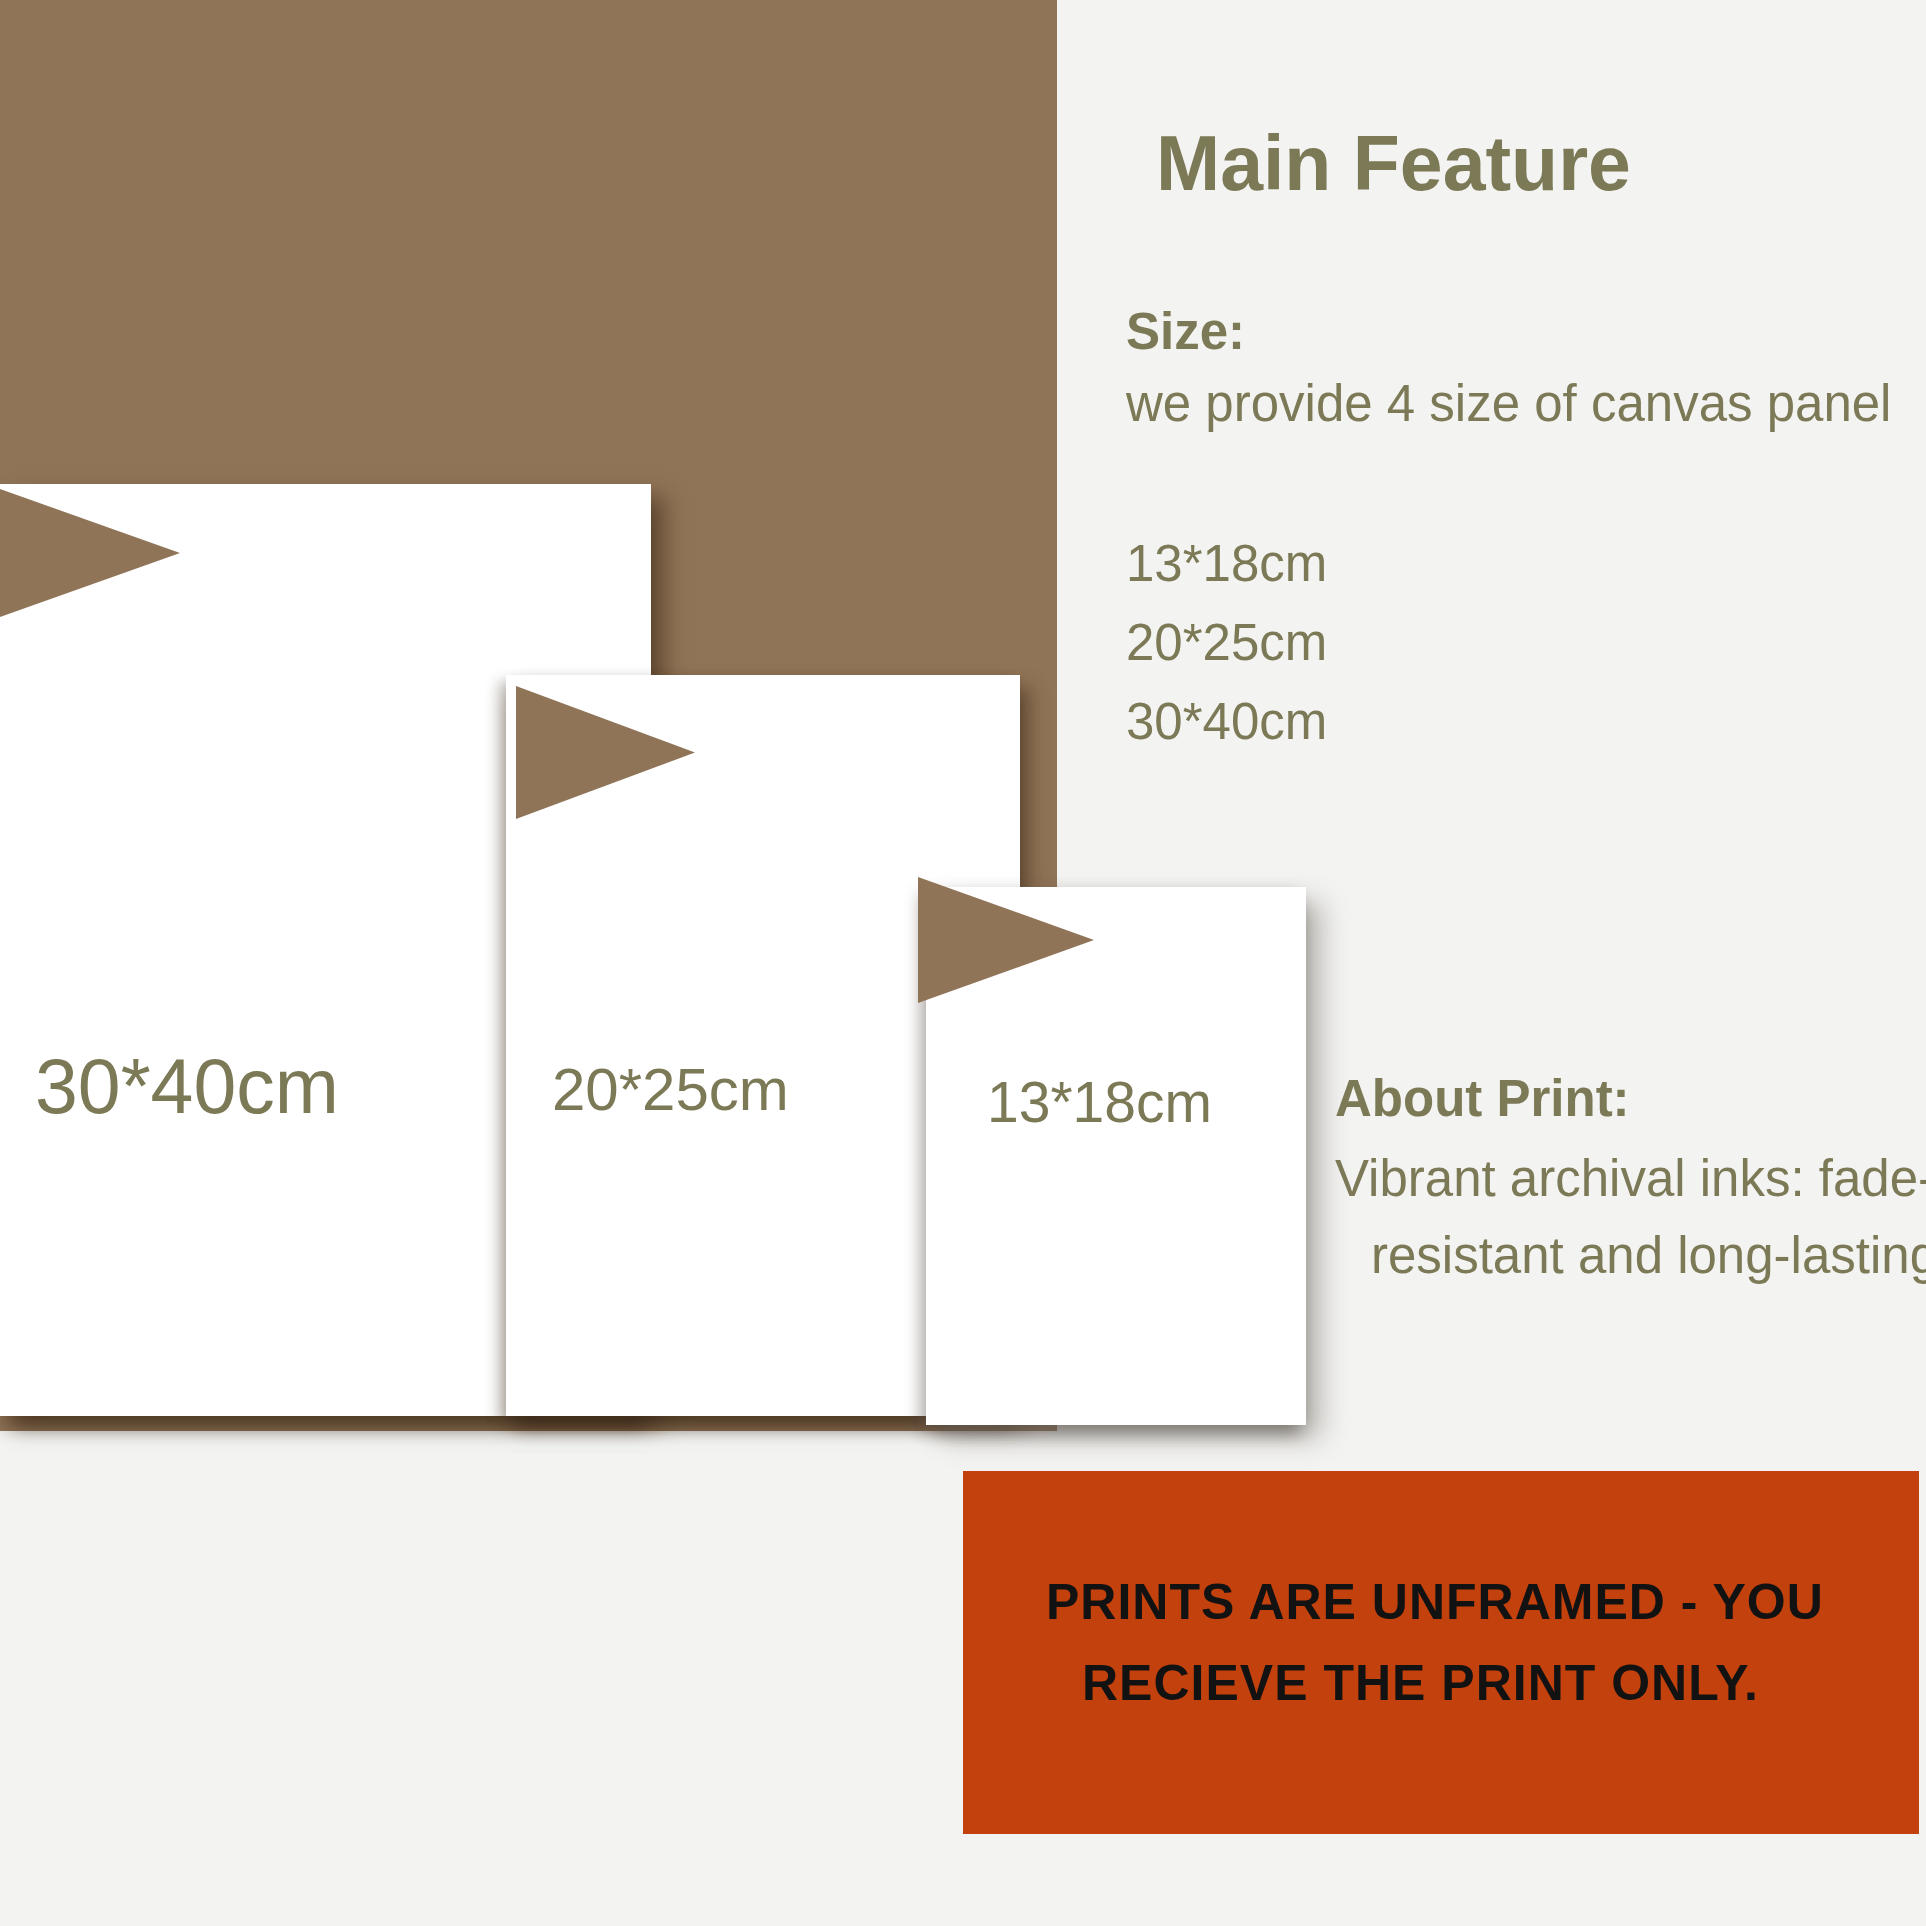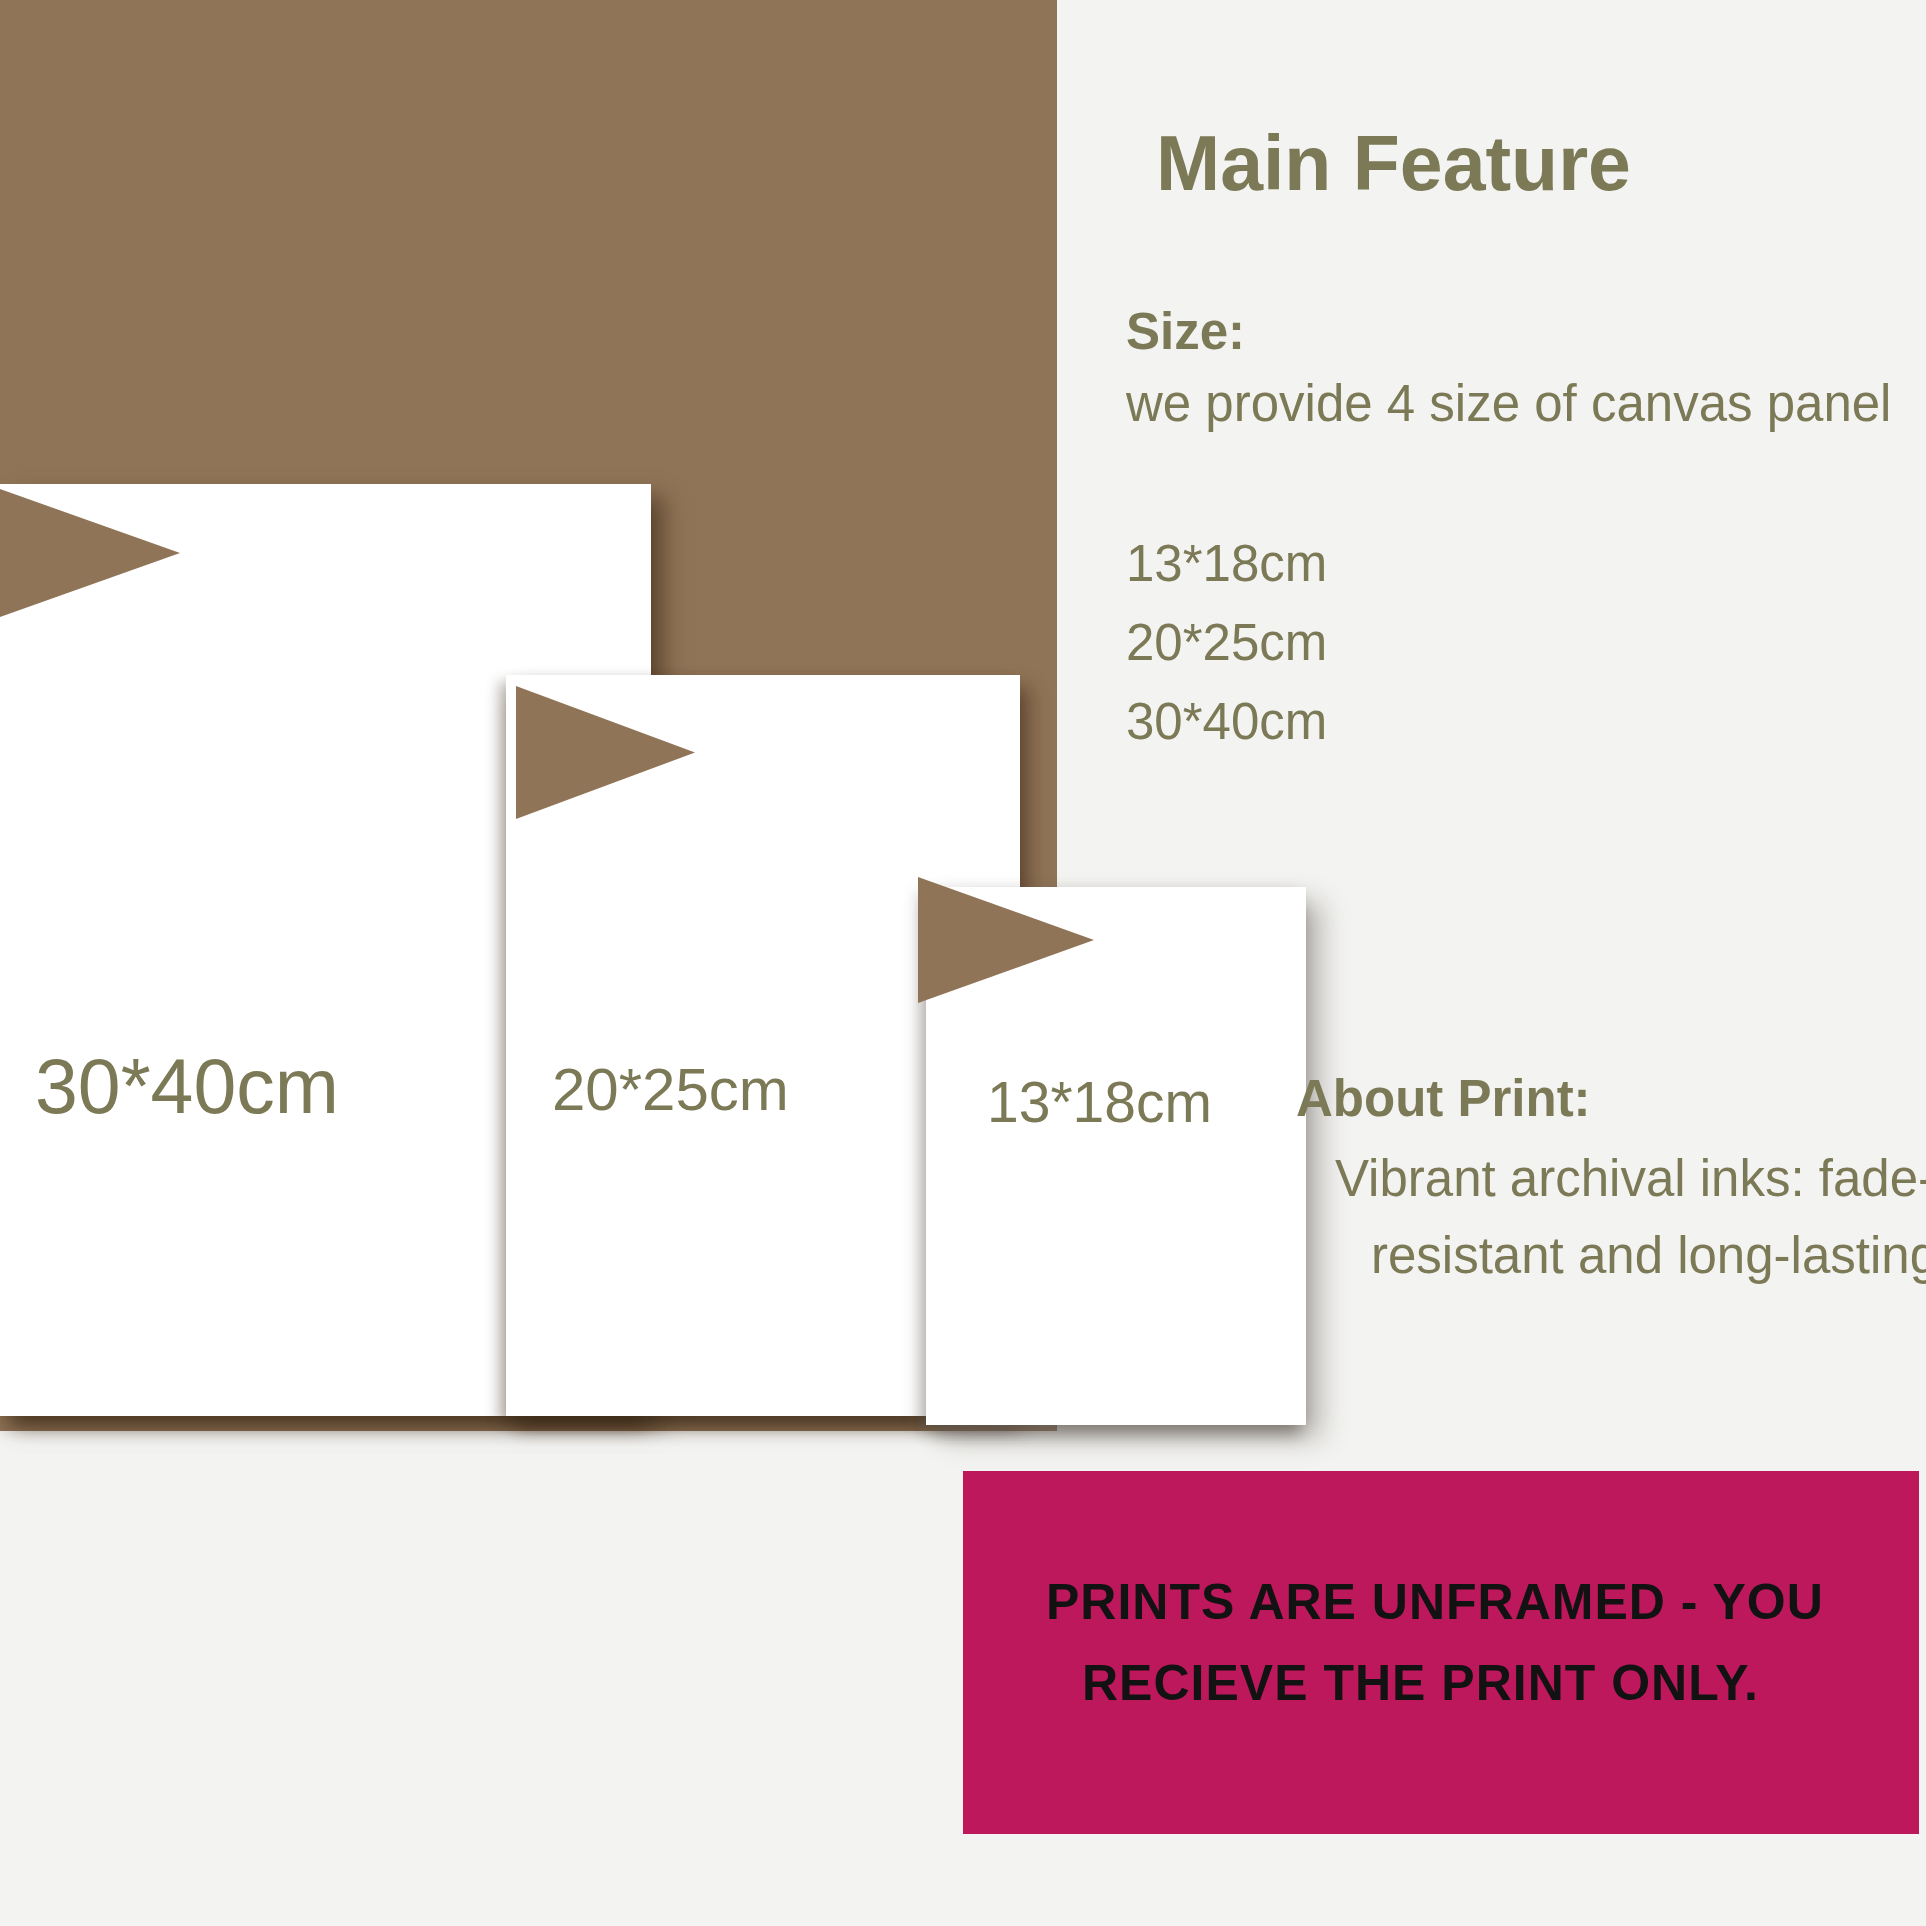--- a/index.html
+++ b/index.html
@@ -3,21 +3,21 @@
 <meta charset="utf-8">
 <style>
   html,body{margin:0;padding:0;background:#ddd;}
   #stage{
     position:relative;width:1927px;height:1927px;overflow:hidden;
     background:#f3f3f1;
     font-family:"Liberation Sans","DejaVu Sans",sans-serif;
   }
   
   .brown-bg{position:absolute;left:0;top:0;width:1057px;height:1431px;background:#907457;}
-  .notice-box{position:absolute;left:963px;top:1471px;width:956px;height:363px;background:#be185d;}
+  .notice-box{position:absolute;left:963px;top:1471px;width:956px;height:363px;background:#c2410c;}
   
   .panel{position:absolute;background:#ffffff;}
   .panel-large{
     left:0;top:484px;width:651px;height:932px;
     box-shadow:16px 10px 20px -2px rgba(60,40,22,.5), 0 16px 18px -6px rgba(50,32,16,.55);
   }
   .panel-medium{
     left:506px;top:675px;width:514px;height:741px;
     box-shadow:-8px 6px 12px rgba(70,55,40,.28), 12px 10px 18px -2px rgba(60,40,22,.45), 0 16px 18px -6px rgba(50,32,16,.5);
   }
@@ -41,21 +41,21 @@
     font-size:77px;font-weight:bold;color:#7c7956;line-height:1;white-space:nowrap;
   }
   .txt{position:absolute;font-size:51px;color:#7c7956;line-height:1;white-space:nowrap;}
   .bold{font-weight:bold;}
   .size-heading{left:1126px;top:306px;}
   .size-l1{left:1126px;top:378px;}
   .size-l2{left:1126px;top:457px;}
   .size-l3{left:1126px;top:538px;}
   .size-l4{left:1126px;top:617px;}
   .size-l5{left:1126px;top:696px;}
-  .about-heading{left:1296px;top:1073px;text-align:center;}
+  .about-heading{left:1335px;top:1073px;text-align:center;}
   .about-l1{left:1335px;top:1153px;}
   .about-l2{left:1335px;top:1230px;margin-left:36px;}
   
   .notice-line{
     position:absolute;left:83px;color:#121212;font-weight:bold;
     font-size:50px;line-height:1;letter-spacing:1px;white-space:nowrap;
   }
   .notice-l1{top:106px;}
   .notice-l2{top:187px;margin-left:36px;}
 </style>

